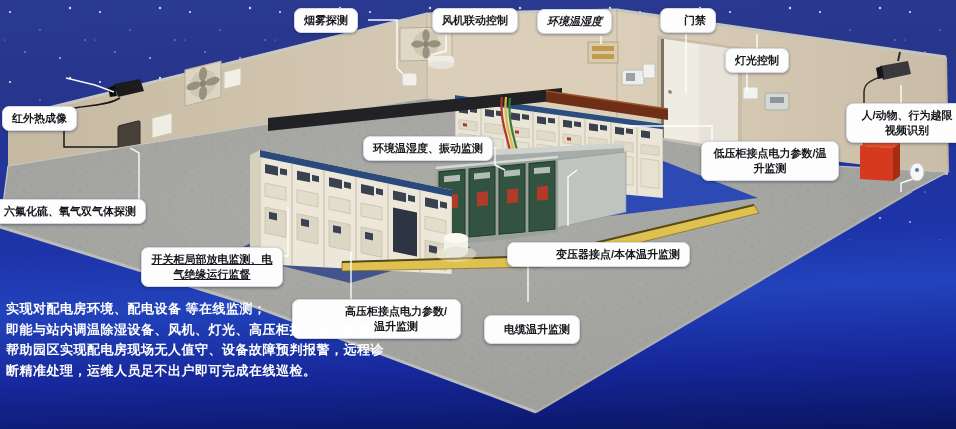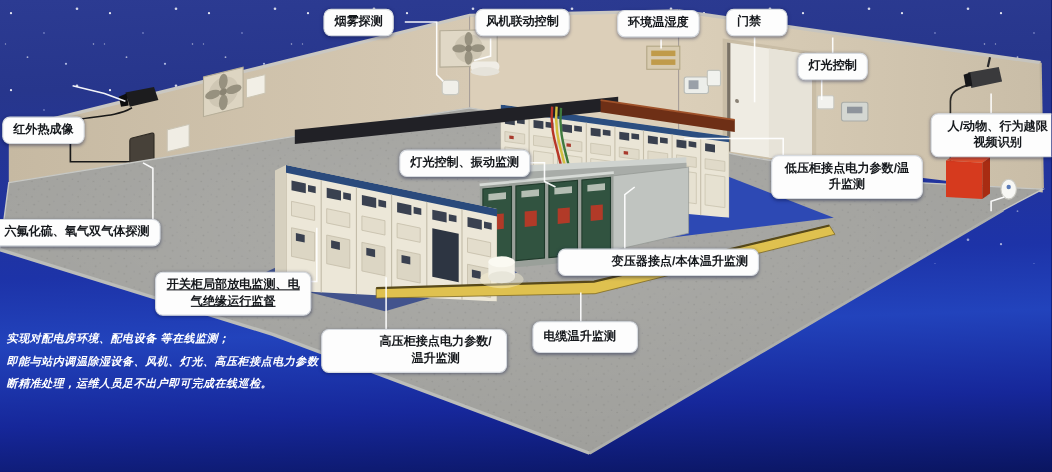--- a/index.html
+++ b/index.html
@@ -4,38 +4,38 @@
 <style>
   html,body{margin:0;padding:0;background:#0a1560;}
   .stage{position:relative;width:956px;height:429px;overflow:hidden;
     font-family:"Liberation Sans","DejaVu Sans",sans-serif;
     background:linear-gradient(178deg,#2c3b92 0%,#27368c 18%,#22349c 40%,#1d33a8 55%,#2243bc 68%,#16279a 84%,#0a1560 100%);}
   .scene{position:absolute;left:0;top:0;}
   .callout{position:absolute;background:#fdfdfd;border:1px solid #d6dadf;border-radius:7px;
     box-shadow:0 1px 3px rgba(8,16,60,.4);color:#15181c;font-size:11px;font-weight:600;
     padding:4px 9px;line-height:1.35;white-space:nowrap;z-index:3;}
   .callout.multi{white-space:normal;text-align:center;}
-  .desc{position:absolute;left:6px;top:299px;z-index:3;color:#ffffff;font-size:10px;
-    font-weight:600;letter-spacing:.5px;line-height:20.5px;white-space:nowrap;font-style:italic;}
+  .desc{position:absolute;left:6px;top:299px;z-index:3;color:#ffffff;font-size:13px;
+    font-weight:600;letter-spacing:.5px;line-height:20.5px;white-space:nowrap;}
   
   .c-smoke{left:294px;top:8px;}
   .c-fan{left:432px;top:8px;text-align:center;}
-  .c-humid{left:561px;top:9px;}
-  .c-door{left:660px;top:8px;width:36px;text-align:left;}
+  .c-humid{left:537px;top:9px;font-style:italic;}
+  .c-door{left:660px;top:8px;width:36px;text-align:right;}
   .c-light{left:725px;top:8px;margin-top:40px;}
   .c-ir{left:2px;top:66px;margin-top:40px;}
   .c-gas{left:-6px;top:199px;border-top-left-radius:0;border-bottom-left-radius:0;}
   .c-person{left:846px;top:103px;width:102px;}
   .c-water{left:847px;top:192px;width:74px;text-align:center;padding-top:6px;padding-bottom:6px;}
   .c-noise{left:363px;top:136px;}
   .c-lv{left:701px;top:141px;width:118px;}
-  .c-contact{left:507px;top:226px;padding-left:48px;}
+  .c-contact{left:507px;top:242px;padding-left:48px;}
   .c-pd{left:141px;top:247px;width:122px;text-decoration:underline;}
   .c-hv{left:292px;top:299px;width:110px;padding-left:48px;}
-  .c-cable{left:484px;top:292px;width:76px;text-align:left;padding-top:6px;padding-bottom:6px;}
+  .c-cable{left:484px;top:315px;width:76px;text-align:right;padding-top:6px;padding-bottom:6px;}
 </style>
 </head>
 <body>
 
 <div class="stage">
 
   <svg class="scene" width="956" height="429" viewBox="0 0 956 429">
     <defs>
       <pattern id="stars" width="90" height="70" patternUnits="userSpaceOnUse">
         <circle cx="10" cy="12" r="1" fill="#ffffff" opacity="0.9"></circle>
@@ -372,25 +372,26 @@
   </svg>
 
   <div class="callout c-smoke">烟雾探测</div>
   <div class="callout c-fan">风机联动控制</div>
   <div class="callout c-humid">环境温湿度</div>
   <div class="callout c-door">门禁</div>
   <div class="callout c-light">灯光控制</div>
   <div class="callout c-ir">红外热成像</div>
   <div class="callout c-gas">六氟化硫、氧气双气体探测</div>
   <div class="callout c-person multi">人/动物、行为越限视频识别</div>
-  <div class="callout c-noise">灯光控制、振动监测</div>
+  <div class="callout c-noise">环境温湿度、振动监测</div>
   <div class="callout c-lv multi">低压柜接点电力参数/温升监测</div>
   <div class="callout c-contact">变压器接点/本体温升监测</div>
   <div class="callout c-pd multi">开关柜局部放电监测、电气绝缘运行监督</div>
   <div class="callout c-hv multi">高压柜接点电力参数/温升监测</div>
   <div class="callout c-cable">电缆温升监测</div>
 
   <div class="desc">
     <div>实现对配电房环境、配电设备 等在线监测；</div>
     <div>即能与站内调温除湿设备、风机、灯光、高压柜接点电力参数</div>
+    <div>帮助园区实现配电房现场无人值守、设备故障预判报警，远程诊</div>
     <div>断精准处理，运维人员足不出户即可完成在线巡检。</div>
   </div>
 </div>
 
 </body></html>

